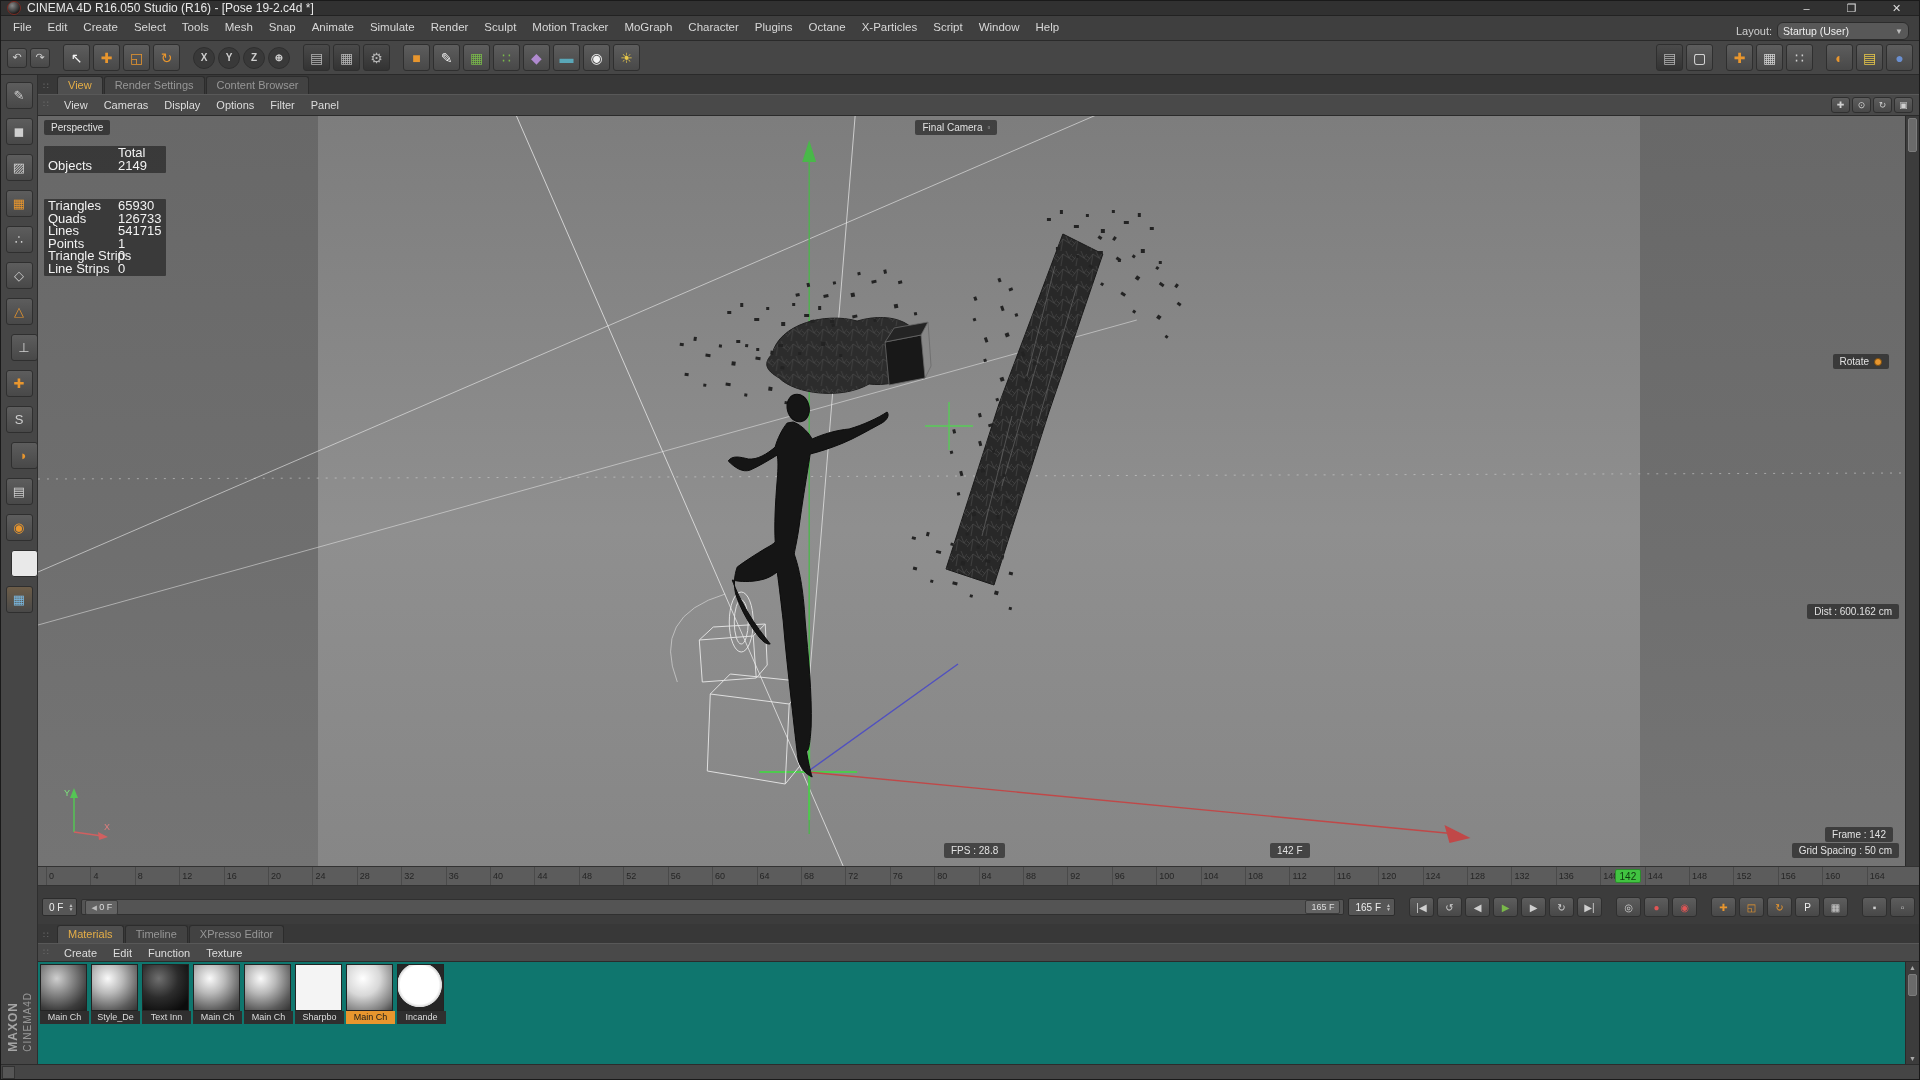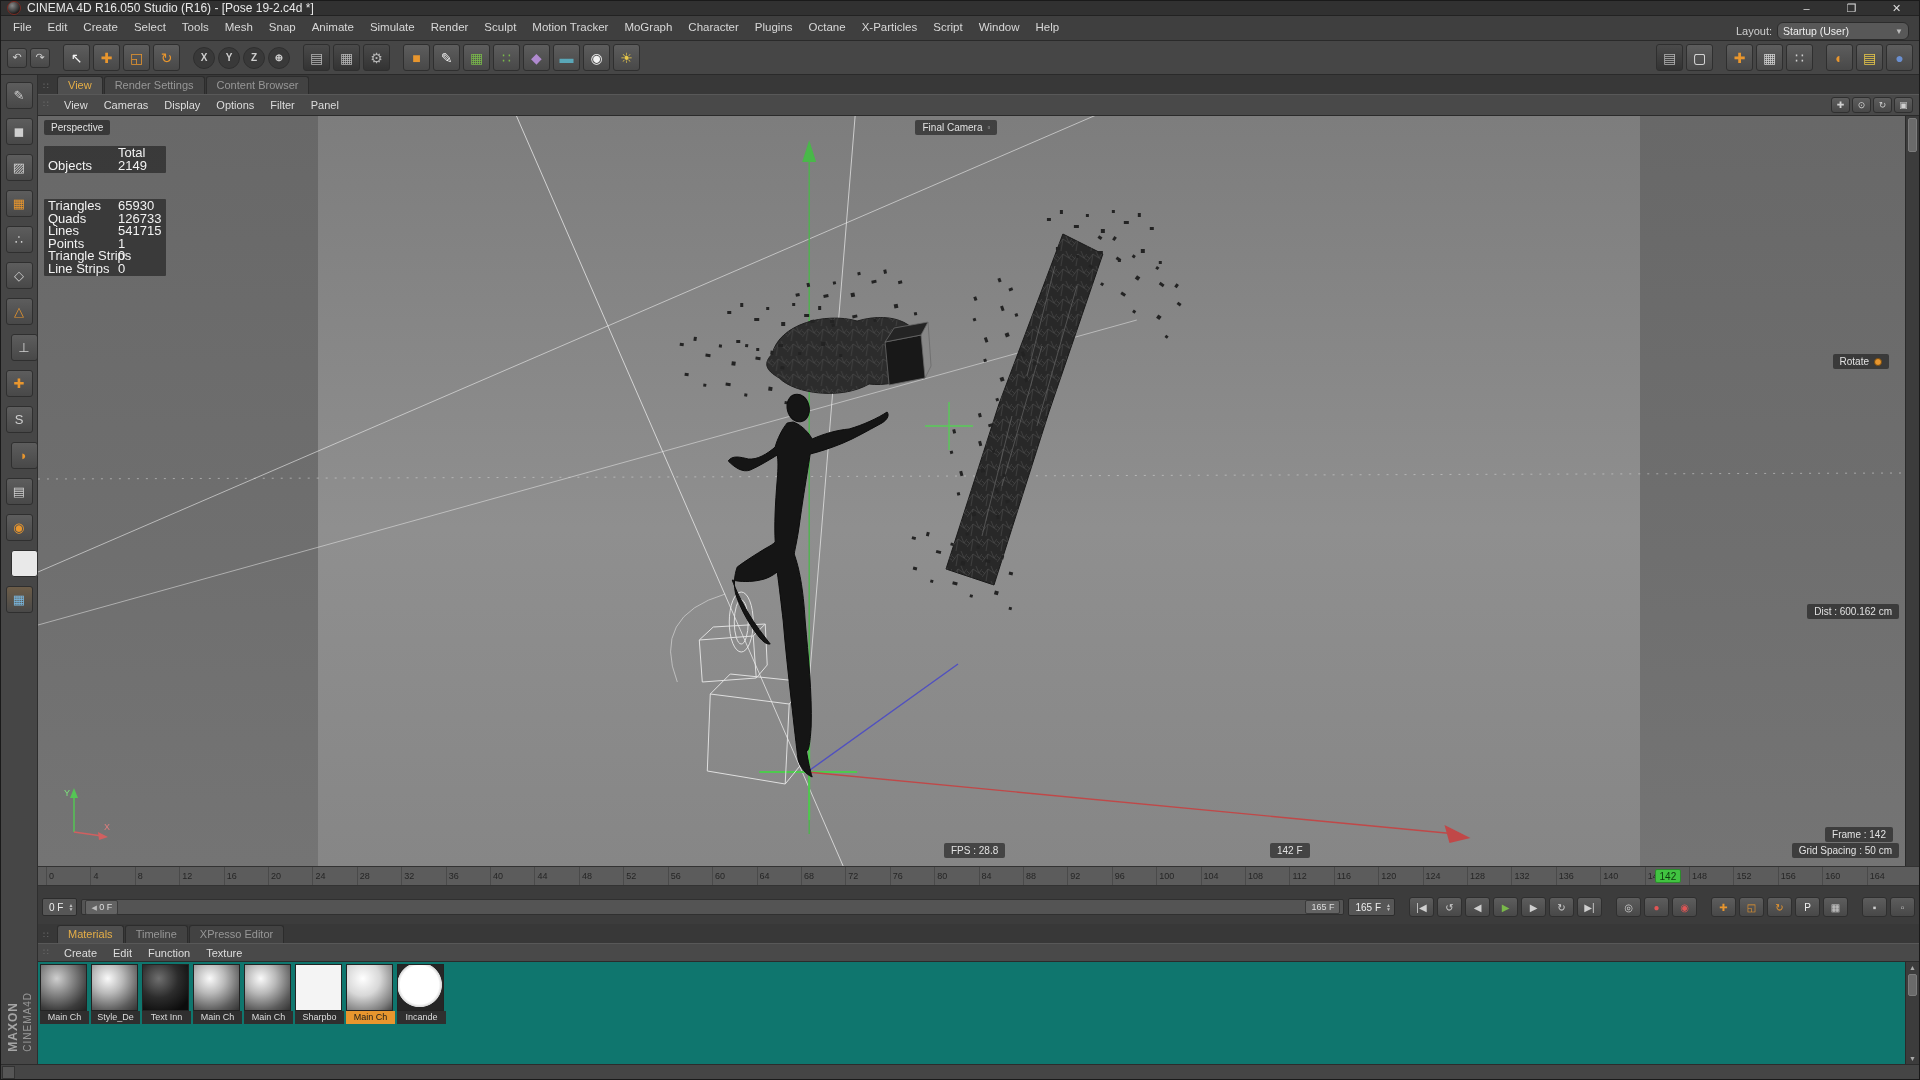--- a/index.html
+++ b/index.html
@@ -558,21 +558,21 @@
         <span class="tick">128</span>
         <span class="tick">132</span>
         <span class="tick">136</span>
         <span class="tick">140</span>
         <span class="tick">144</span>
         <span class="tick">148</span>
         <span class="tick">152</span>
         <span class="tick">156</span>
         <span class="tick">160</span>
         <span class="tick">164</span>
-      <div class="marker" style="left: 84.5238%; margin-left: 40px;">142</div>
+      <div class="marker" style="left: 84.5238%;">142</div>
     </div>
 
     <div class="transport">
       <div class="field">
         <span>0 F</span>
         <span class="spin">
             <b>▲</b>
             <b>▼</b>
           </span>
       </div>

